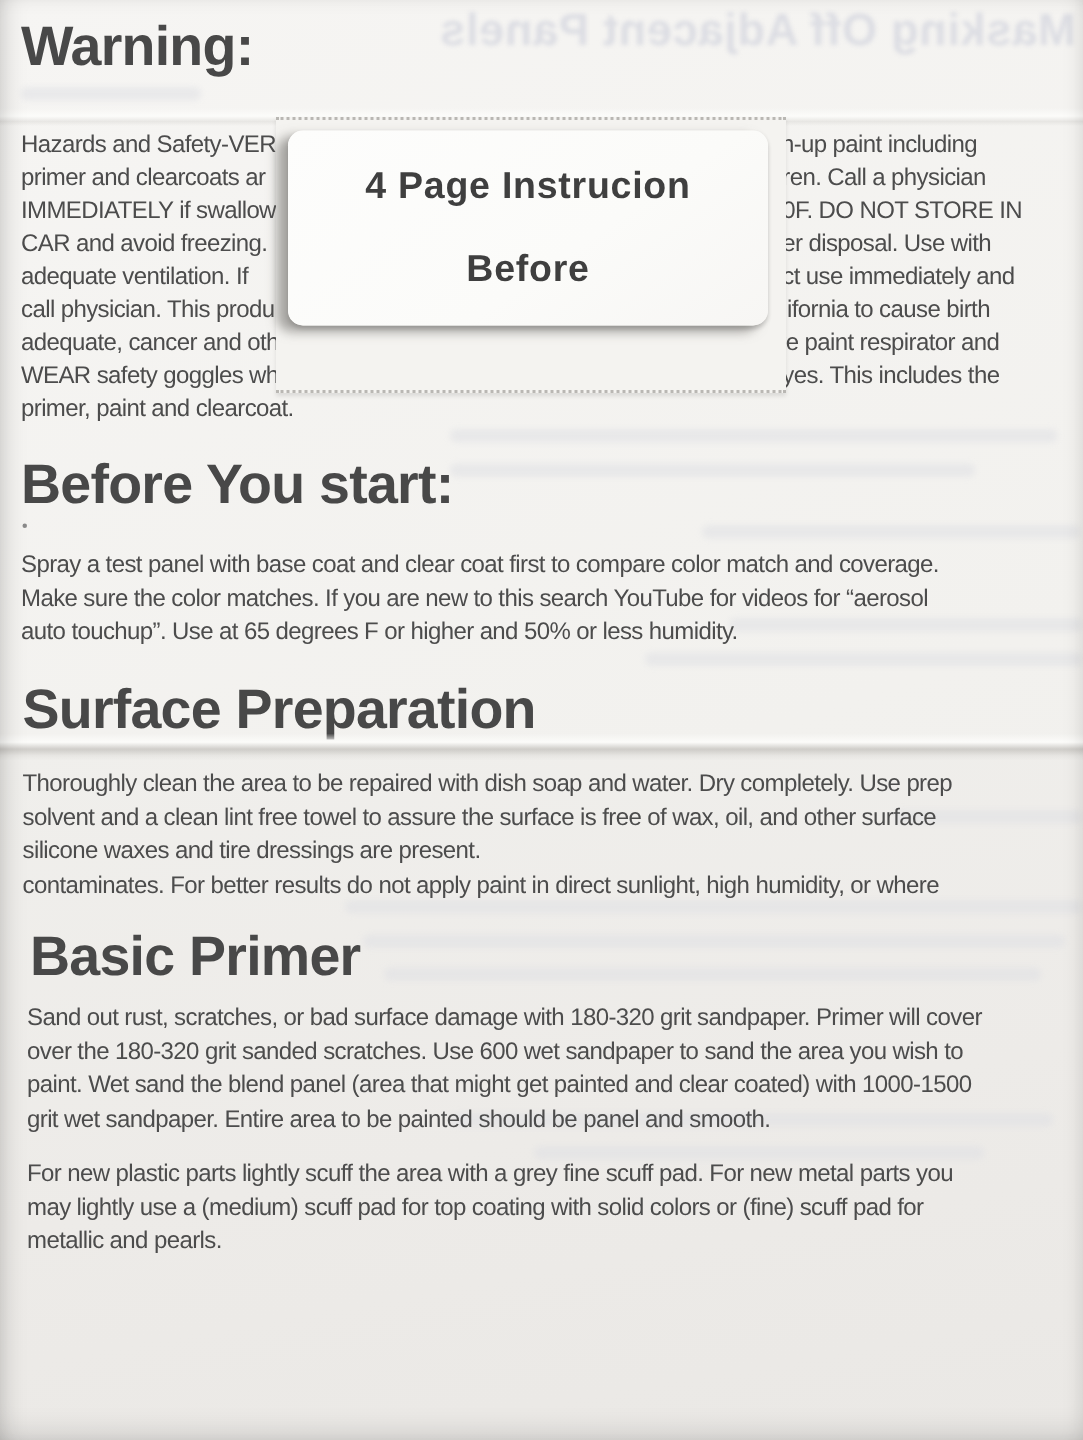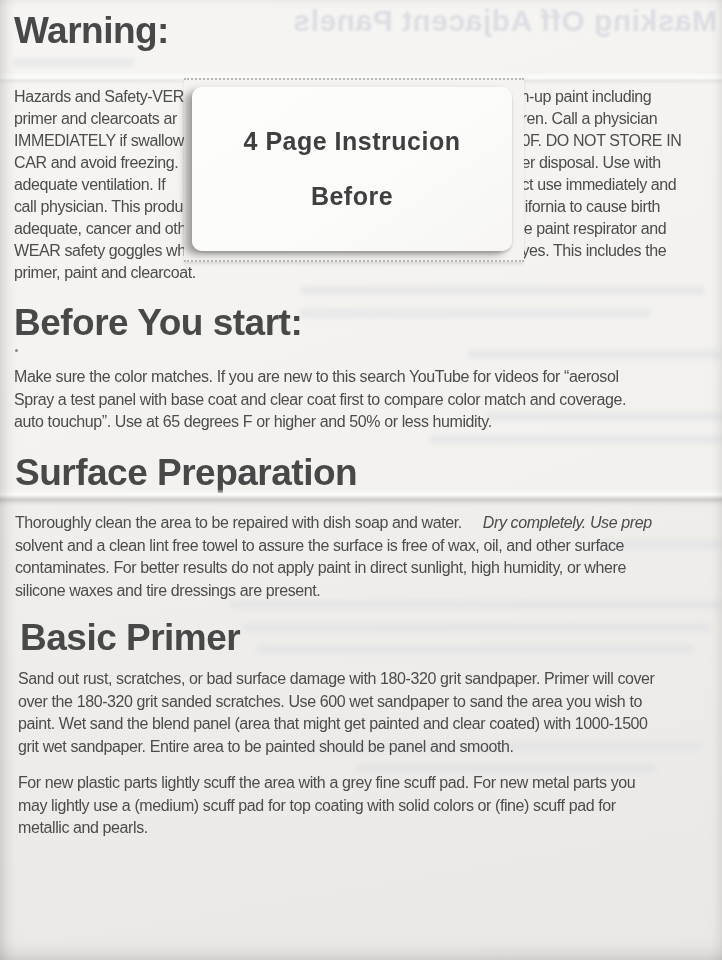--- a/index.html
+++ b/index.html
@@ -35,30 +35,30 @@
   }
   h1{
     position:absolute;margin:0;font-weight:700;color:#484848;
     font-size:37px;line-height:46px;letter-spacing:-.5px;white-space:nowrap;
   }
   .body-par{position:absolute;color:#4c4c4c;font-size:16px;letter-spacing:-.4px;}
   .tline{white-space:nowrap;height:22.5px;line-height:22.5px;}
   .w-par{position:absolute;left:14px;top:86px;width:700px;color:#4c4c4c;font-size:16px;letter-spacing:-.4px;}
   .w-line{position:relative;height:22px;line-height:22px;white-space:nowrap;}
   .w-right{position:absolute;left:499px;top:0;}
-  .warp{font-style:italic;margin-left:17px;}
+  .warp{}
   
   .liner{
     position:absolute;left:184px;top:78px;width:340px;height:180px;z-index:10;
     background:#f4f3f0;
     border-top:2px dotted #b9b7b3;border-bottom:2px dotted #b9b7b3;
     box-shadow:0 2px 3px rgba(0,0,0,.10);
   }
   .label{
-    position:absolute;left:8px;top:7px;width:320px;height:164px;
+    position:absolute;left:8px;top:7px;width:320px;height:130px;
     background:linear-gradient(145deg,#fdfdfc 0%,#fbfbf9 60%,#f7f6f4 100%);
     border-radius:10px;
     box-shadow:-7px 4px 7px rgba(104,102,98,.55),0 2px 3px rgba(0,0,0,.18);
     display:flex;flex-direction:column;align-items:center;justify-content:center;gap:26px;
   }
   .label span{
     font-weight:700;font-size:25px;color:#3f3f3f;letter-spacing:.5px;white-space:nowrap;
   }
   .dot{position:absolute;left:15px;top:349px;width:3px;height:3px;border-radius:50%;background:#8a8a8a;}
   
@@ -138,36 +138,36 @@
     <div class="label">
       <span>4 Page Instrucion</span>
       <span>Before</span>
     </div>
   </div>
 
   <h1 style="left:14px;top:300px">Before You start:</h1>
   <span class="dot"></span>
 
   <div class="body-par" style="left:14px;top:366px">
+    <div class="tline">Spray a test panel with base coat and clear coat first to compare color match and coverage.</div>
     <div class="tline">Make sure the color matches.  If you are new to this search YouTube for videos for “aerosol</div>
-    <div class="tline">Spray a test panel with base coat and clear coat first to compare color match and coverage.</div>
     <div class="tline">auto touchup”.  Use at 65 degrees F or higher and 50% or less humidity.</div>
   </div>
 
   <h1 style="left:15px;top:450px">Surface Preparation</h1>
 
   <div class="seam seam-mid"></div>
 
   <div class="body-par" style="left:15px;top:512px;z-index:6">
     <div class="tline">
       <span>Thoroughly clean the area to be repaired with dish soap and water.  </span><span class="warp">Dry completely. Use prep</span>
     </div>
     <div class="tline">solvent and a clean lint free towel to assure the surface is free of wax, oil, and other surface</div>
+    <div class="tline">silicone waxes and tire dressings are present.</div>
     <div class="tline">contaminates. For better results do not apply paint in direct sunlight, high humidity, or where</div>
-    <div class="tline">silicone waxes and tire dressings are present.</div>
   </div>
 
   <h1 style="left:20px;top:615px">Basic Primer</h1>
 
   <div class="body-par" style="left:18px;top:668px">
     <div class="tline">Sand out rust, scratches, or bad surface damage with 180-320 grit sandpaper. Primer will cover</div>
     <div class="tline">over the 180-320 grit sanded scratches. Use 600 wet sandpaper to sand the area you wish to</div>
     <div class="tline">paint. Wet sand the blend panel (area that might get painted and clear coated) with 1000-1500</div>
     <div class="tline">grit wet sandpaper. Entire area to be painted should be panel and smooth.</div>
   </div>

